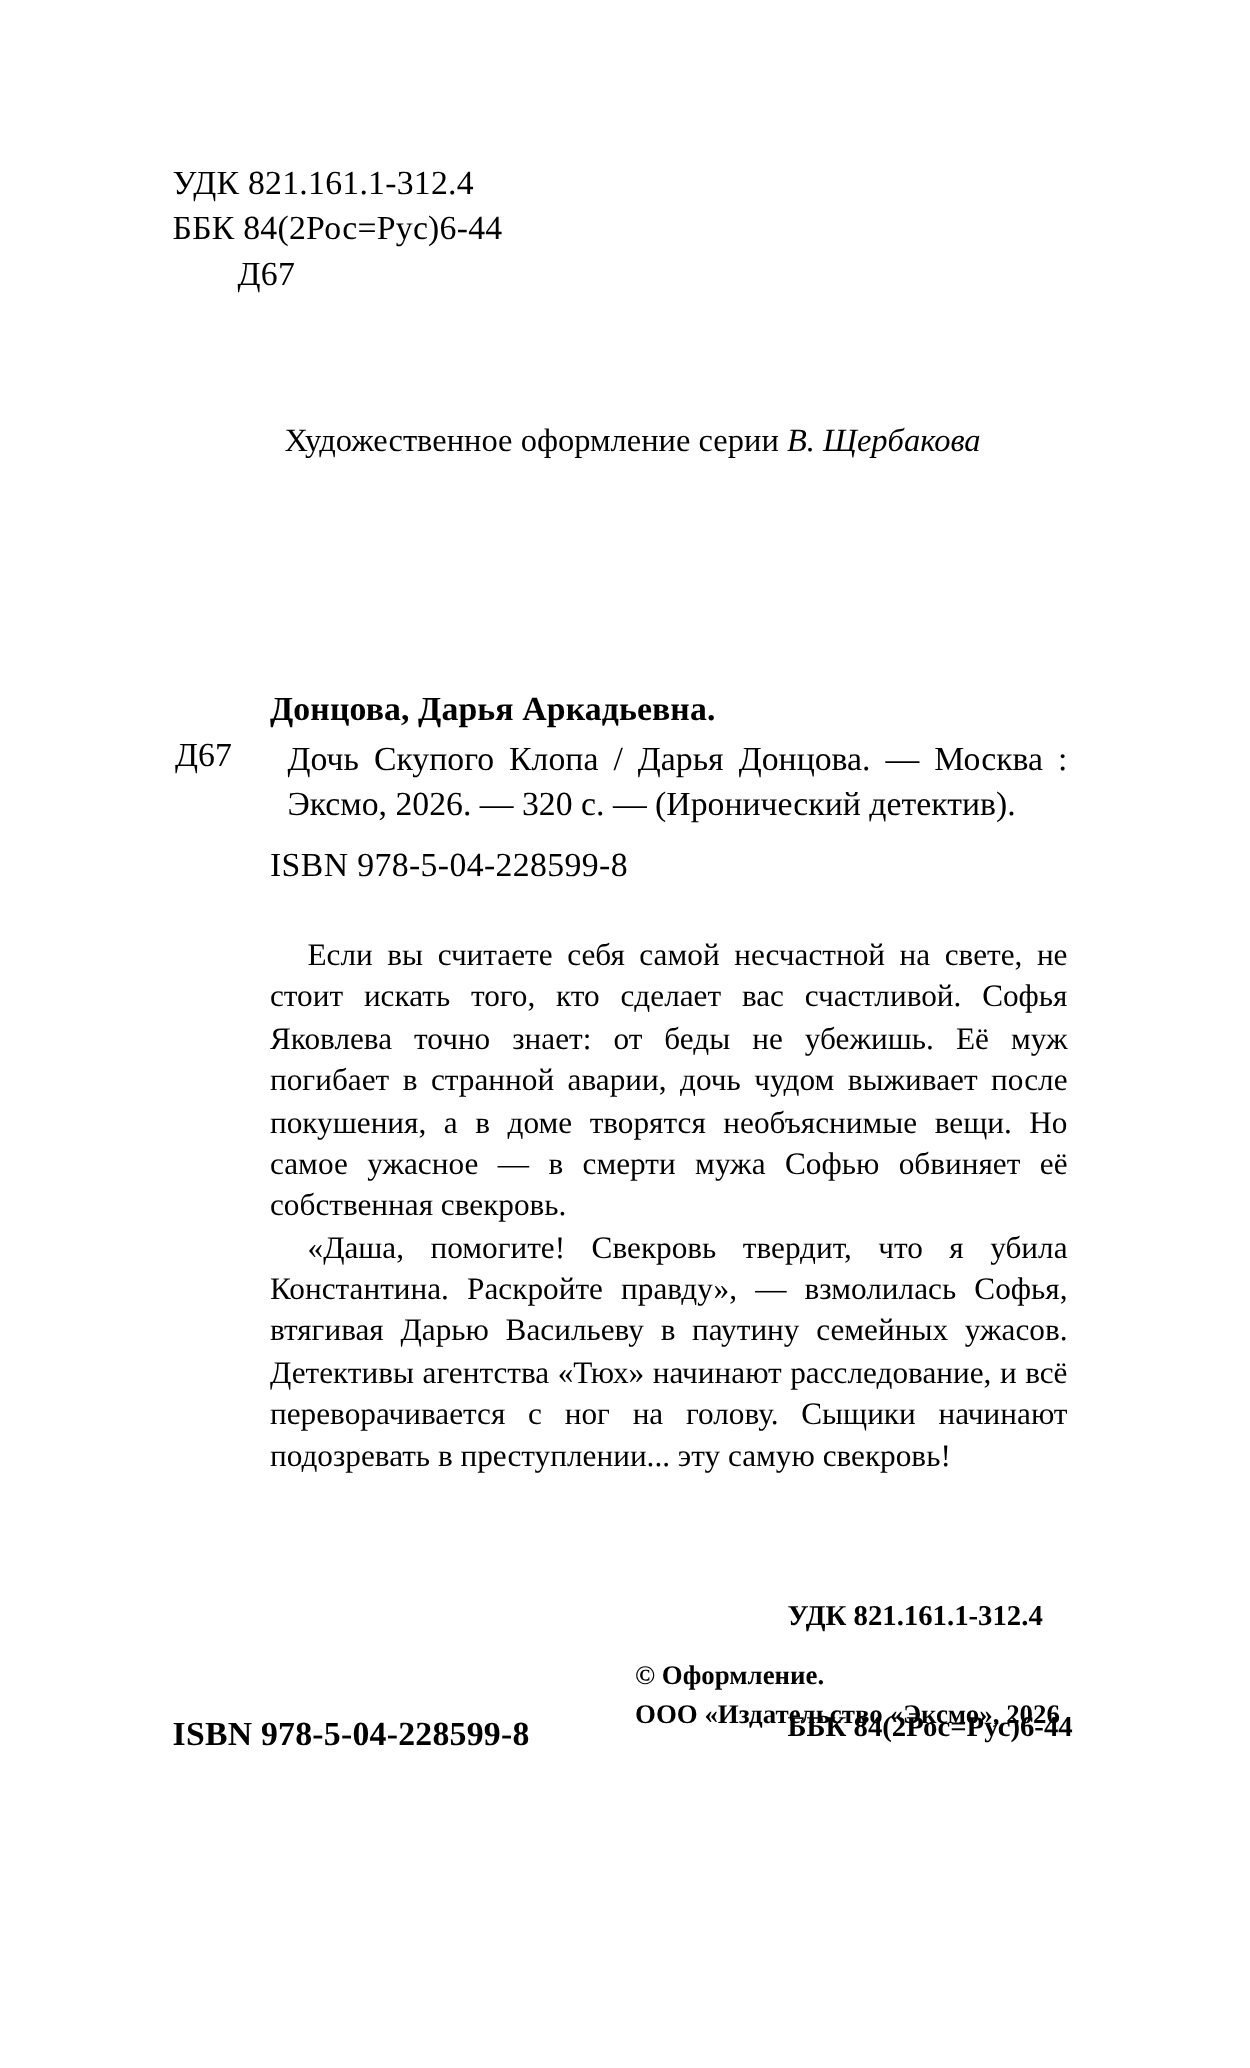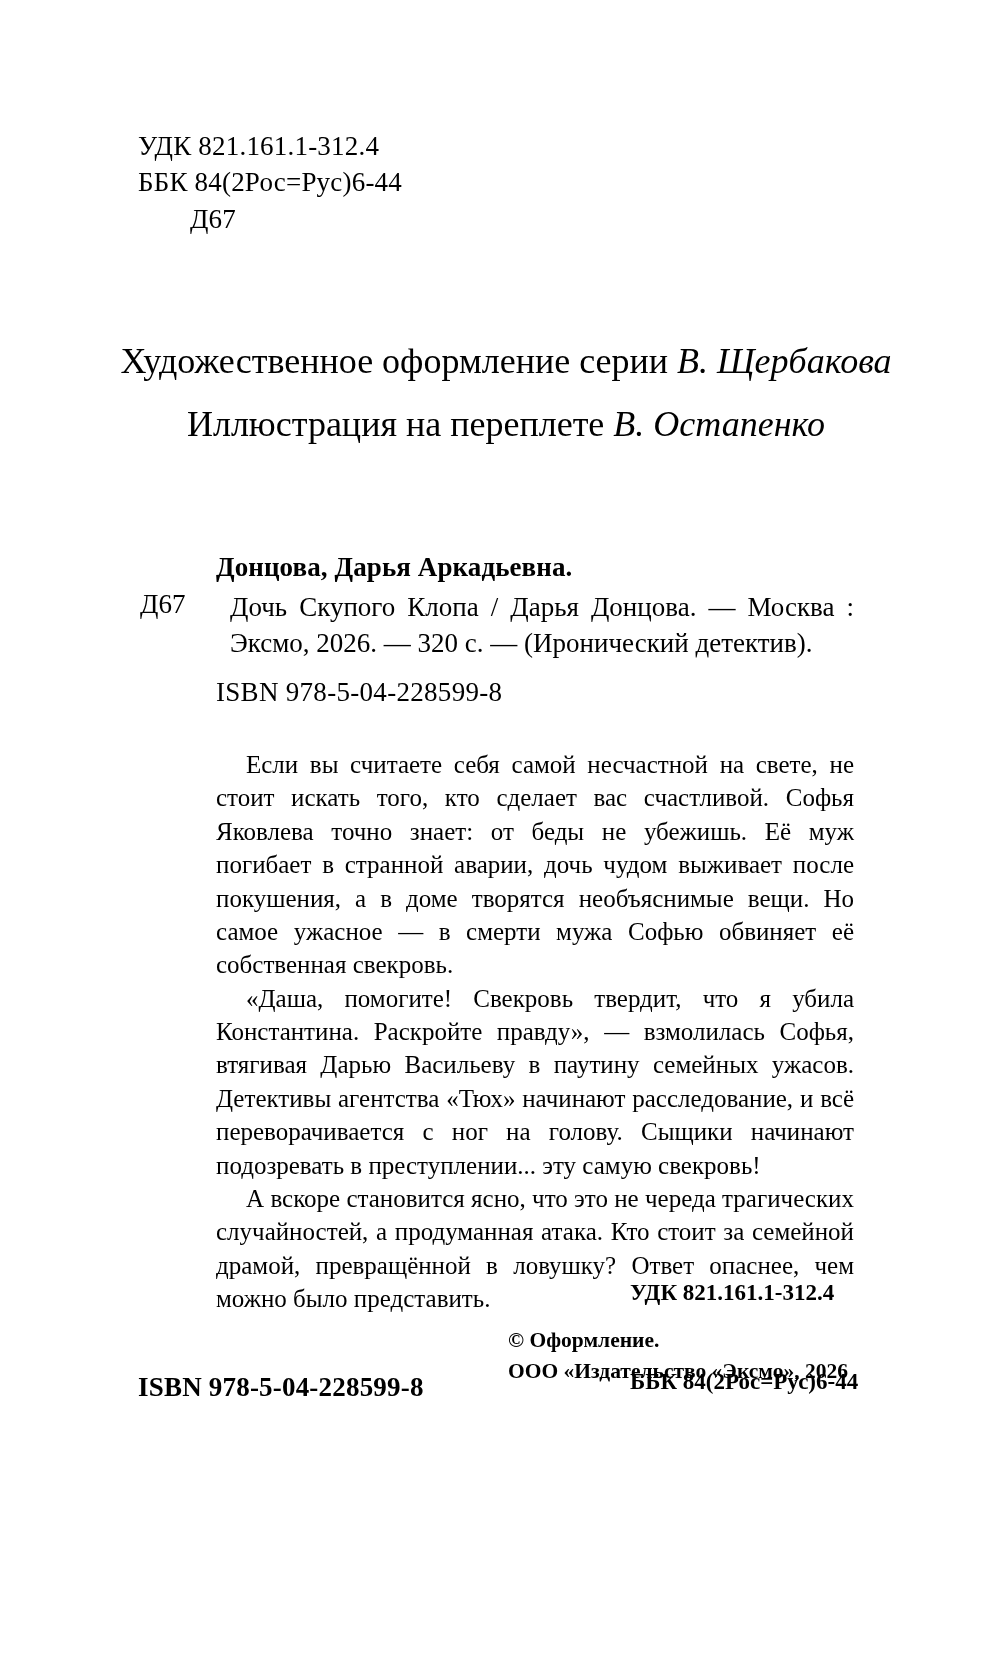--- a/index.html
+++ b/index.html
@@ -33,21 +33,21 @@
     padding-left: 52px;
   }
 
   
   .credits {
     position: absolute;
     left: 0;
     right: 0;
     top: 330px;
     text-align: center;
-    font-size: 36px;
+    font-size: 26px;
     line-height: 1.75;
     padding-left: 12px;
   }
   .credits .it { font-style: italic; }
 
   
   .record {
     position: absolute;
     left: 138px;
     top: 552px;
@@ -136,36 +136,34 @@
 <div class="page">
 
   <div class="udk-block">
     <div class="line-udk">УДК 821.161.1-312.4</div>
     <div class="line-bbk">ББК 84(2Рос=Рус)6-44</div>
     <div class="line-d67">Д67</div>
   </div>
 
   <div class="credits">
     <div><span>Художественное оформление серии </span><span class="it">В. Щербакова</span></div>
-    <div><span>Иллюстрация на переплете </span><span class="it">В. Остапенко</span></div>
   </div>
 
   <div class="record">
     <div class="author">Донцова, Дарья Аркадьевна.</div>
     <div class="record-body">
       <div class="sidecode">Д67</div>
       <div class="desc">Дочь Скупого Клопа / Дарья Донцова. — Москва : Эксмо, 2026. — 320 с. — (Иронический детектив).</div>
     </div>
     <div class="isbn-line">ISBN 978-5-04-228599-8</div>
   </div>
 
   <div class="annotation">
     <p>Если вы считаете себя самой несчастной на свете, не стоит искать того, кто сделает вас счастливой. Софья Яковлева точно знает: от беды не убежишь. Её муж погибает в странной аварии, дочь чудом выживает после покушения, а в доме творятся необъяснимые вещи. Но самое ужасное — в смерти мужа Софью обвиняет её собственная свекровь.</p>
     <p>«Даша, помогите! Свекровь твердит, что я убила Константина. Раскройте правду», — взмолилась Софья, втягивая Дарью Васильеву в паутину семейных ужасов. Детективы агентства «Тюх» начинают расследование, и всё переворачивается с ног на голову. Сыщики начинают подозревать в преступлении... эту самую свекровь!</p>
-    <p>А вскоре становится ясно, что это не череда трагических случайностей, а продуманная атака. Кто стоит за семейной драмой, превращённой в ловушку? Ответ опаснее, чем можно было представить.</p>
   </div>
 
   <div class="codes-bottom">
     <div>УДК 821.161.1-312.4</div>
     <div>ББК 84(2Рос=Рус)6-44</div>
   </div>
 
   <div class="copyright">
     <div>© Оформление.</div>
     <div>ООО «Издательство «Эксмо», 2026</div>

